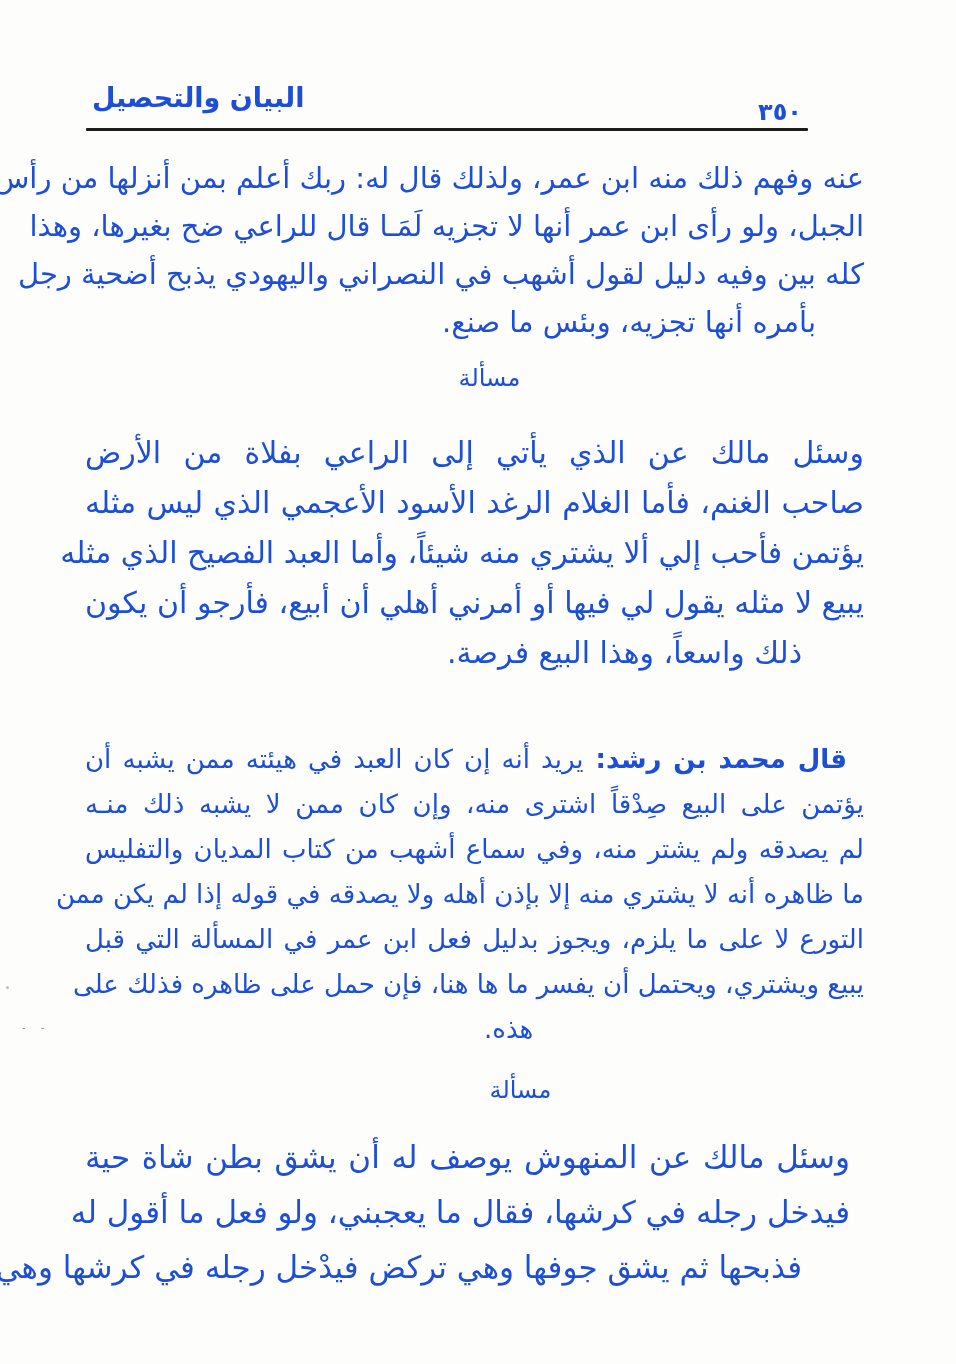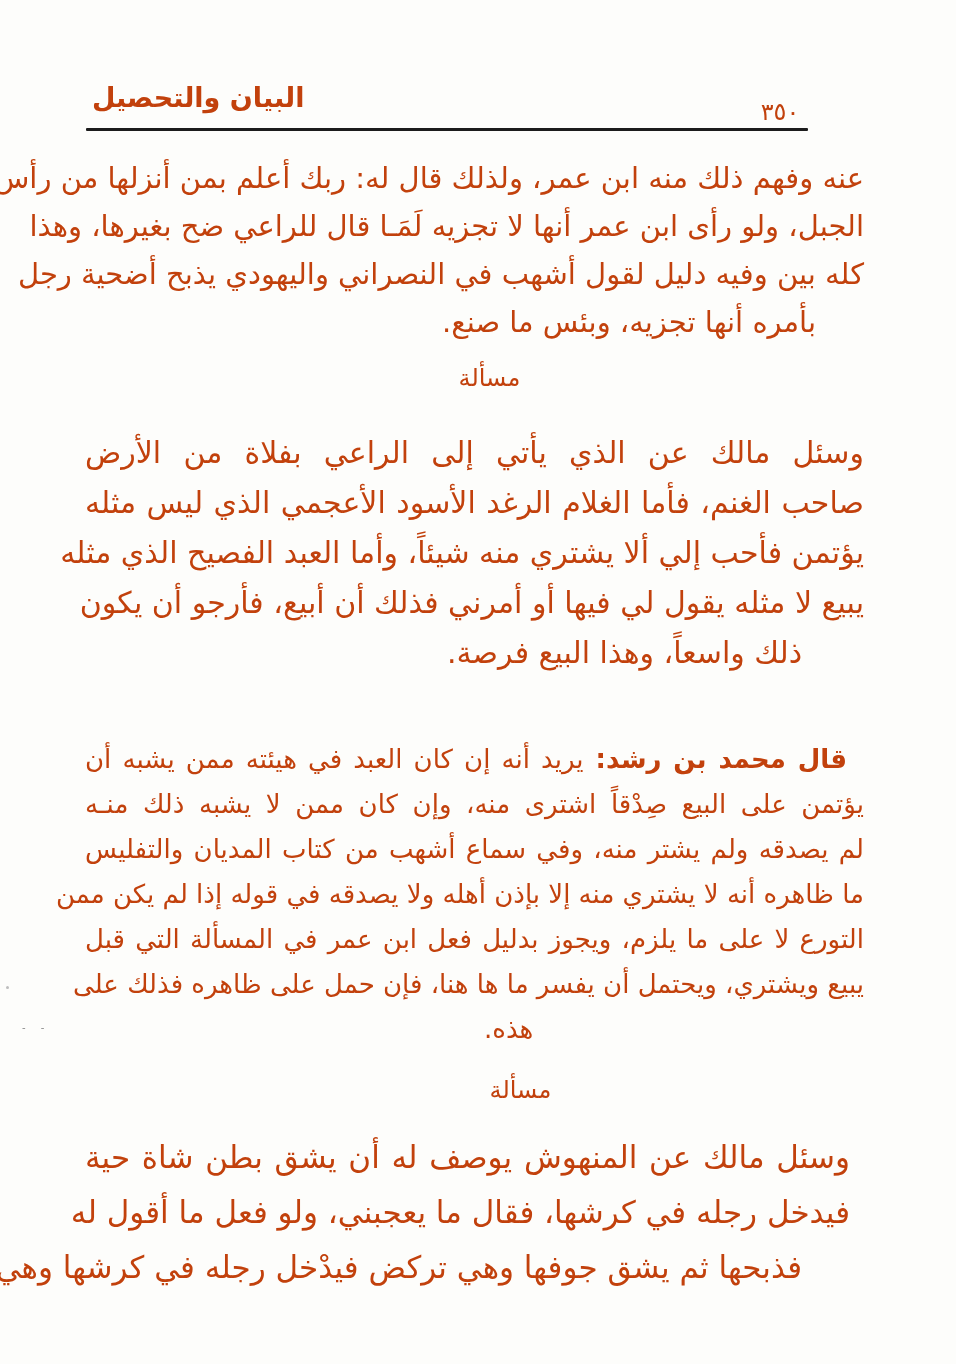--- a/index.html
+++ b/index.html
@@ -2,37 +2,37 @@
 <html lang="ar" dir="rtl"><head>
 <meta charset="utf-8">
 <style>
   html,body{margin:0;padding:0;background:#e8e8e8;}
   .page{
     position:relative;
     width:956px;height:1364px;
     margin:0 auto;
     background:#fdfdfb;
     font-family:"DejaVu Sans", sans-serif;
-    color:#c2410c;
+    color:#1d4ed8;
     direction:rtl;
     overflow:hidden;
   }
   
   .book-title{
     position:absolute;
     left:92px;top:82px;
     font-size:27px;font-weight:bold;
     direction:rtl;
     letter-spacing:0;
   }
   .page-number{
     position:absolute;
     left:750px;top:98px;
     width:60px;
-    font-size:24px;font-weight:normal;
+    font-size:24px;font-weight:bold;
     text-align:center;
     direction:rtl;
   }
   .header-rule{
     position:absolute;
     left:86px;top:128px;
     width:722px;height:3px;
     background:#1c1c1c;
     border-radius:1px;
   }
@@ -110,21 +110,21 @@
     <div class="line">كله بين وفيه دليل لقول أشهب في النصراني واليهودي يذبح أضحية رجل</div>
     <div class="line short last">بأمره أنها تجزيه، وبئس ما صنع.</div>
   </div>
 
   <div class="masala h1">مسألة</div>
 
   <div class="para p2">
     <div class="line">وسئل مالك عن الذي يأتي إلى الراعي بفلاة من الأرض</div>
     <div class="line">صاحب الغنم، فأما الغلام الرغد الأسود الأعجمي الذي ليس مثله</div>
     <div class="line">يؤتمن فأحب إلي ألا يشتري منه شيئاً، وأما العبد الفصيح الذي مثله</div>
-    <div class="line">يبيع لا مثله يقول لي فيها أو أمرني فذلك أن أبيع، فأرجو أن يكون</div>
+    <div class="line">يبيع لا مثله يقول لي فيها أو أمرني أهلي أن أبيع، فأرجو أن يكون</div>
     <div class="line short last">ذلك واسعاً، وهذا البيع فرصة.</div>
   </div>
 
   <div class="para p3">
     <div class="line first"><span class="bold-lead">قال محمد بن رشد: </span><span>يريد أنه إن كان العبد في هيئته ممن يشبه أن</span></div>
     <div class="line">يؤتمن على البيع صِدْقاً اشترى منه، وإن كان ممن لا يشبه ذلك منـه</div>
     <div class="line">لم يصدقه ولم يشتر منه، وفي سماع أشهب من كتاب المديان والتفليس</div>
     <div class="line">ما ظاهره أنه لا يشتري منه إلا بإذن أهله ولا يصدقه في قوله إذا لم يكن ممن</div>
     <div class="line">التورع لا على ما يلزم، ويجوز بدليل فعل ابن عمر في المسألة التي قبل</div>
     <div class="line">يبيع ويشتري، ويحتمل أن يفسر ما ها هنا، فإن حمل على ظاهره فذلك على</div>

